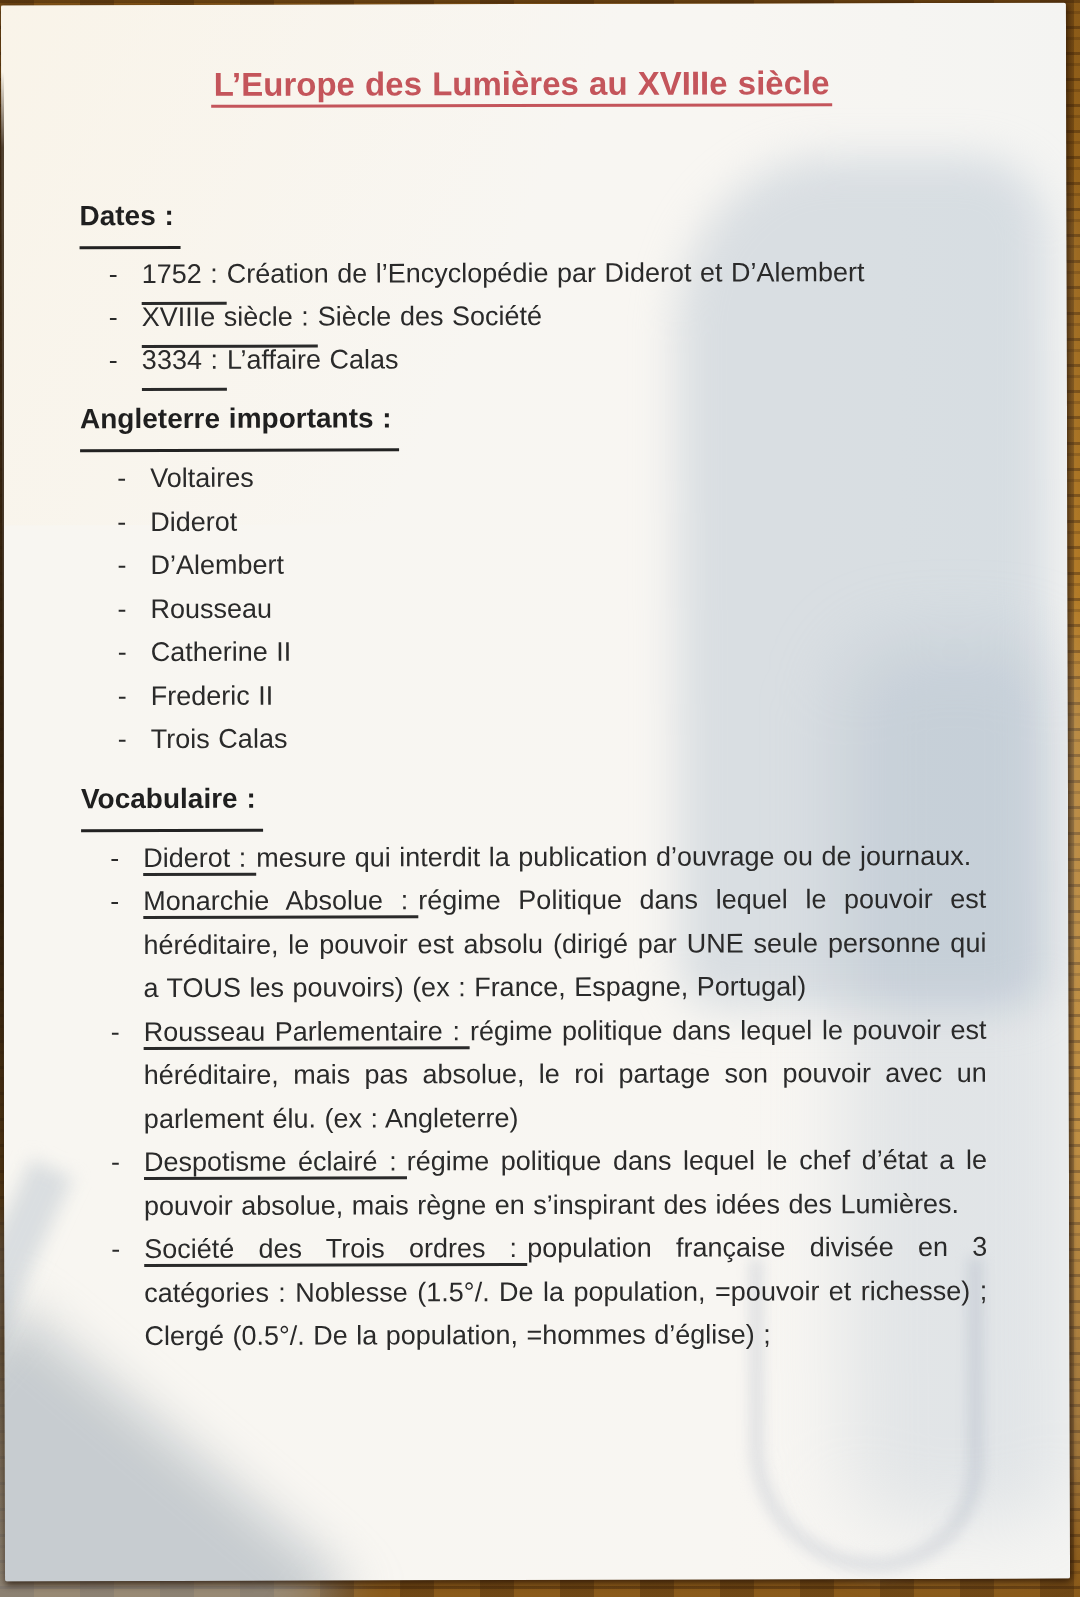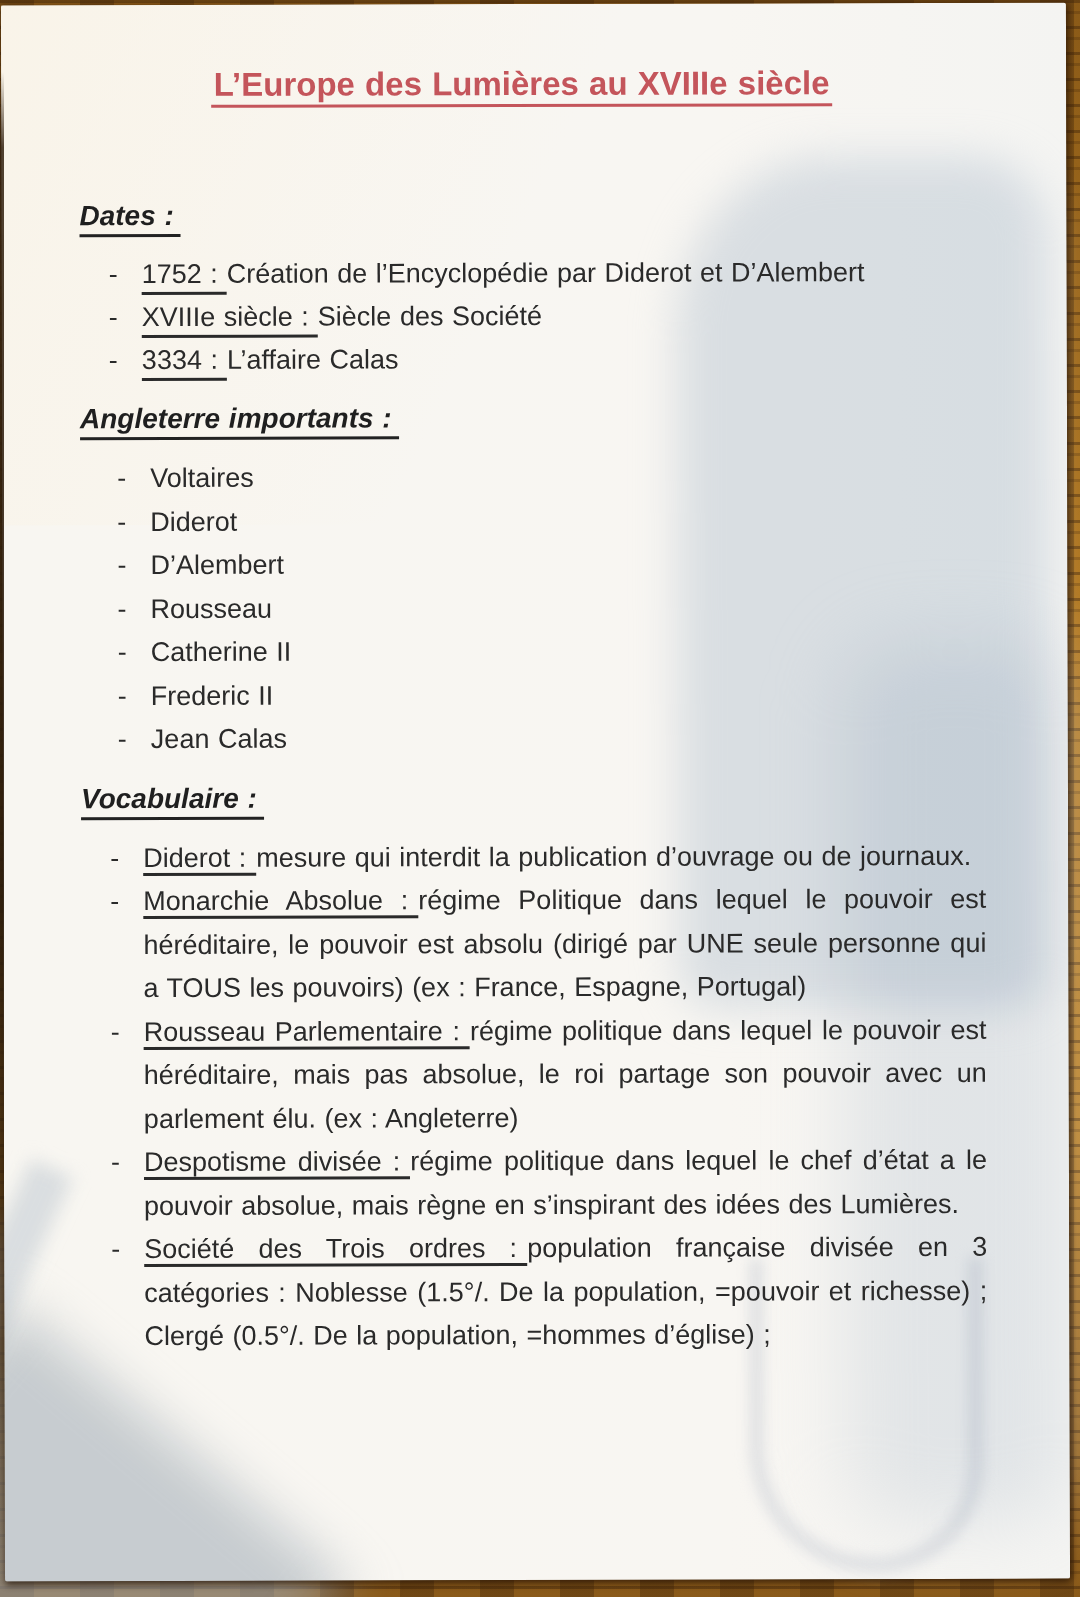--- a/index.html
+++ b/index.html
@@ -112,36 +112,36 @@
 
   h2.sec {
     margin: 0; font-size: 28px; font-weight: 700; line-height: 34px;
     color: #1f1f1f;
   }
   h2.h-dates  { margin-top: 94px; }
   h2.h-pers   { margin-top: 20px; }
   h2.h-vocab  { margin-top: 20px; }
   h2.sec .u {
     border-bottom: 3px solid #222;
-    padding-right: 7px; padding-bottom: 3px; font-style: italic;
+    padding-right: 7px; padding-bottom: 15px;
   }
 
   .list { margin: 0; padding: 0; list-style: none; }
   .list-dates { margin: 20px 0 0 62px; }
   .list-dates .li { line-height: 43px; }
   .list-pers  { margin: 21px 0 0 70px; }
   .list-pers .li { line-height: 43.5px; }
 
   .li { position: relative; }
   .marker {
     position: absolute; left: -33px; top: 0;
   }
   .lead {
     border-bottom: 3px solid #2a2a2a;
-    padding-right: 9px; padding-bottom: 3px;
+    padding-right: 9px; padding-bottom: 13px;
   }
 
   .entries { margin: 21px 0 0 62px; }
   .entry {
     position: relative;
     margin: 0;
     line-height: 43.5px;
     text-align: justify;
   }
   .term {
@@ -201,39 +201,39 @@
         <li class="li">
           <span class="marker">-</span><span>Rousseau</span>
         </li>
         <li class="li">
           <span class="marker">-</span><span>Catherine II</span>
         </li>
         <li class="li">
           <span class="marker">-</span><span>Frederic II</span>
         </li>
         <li class="li">
-          <span class="marker">-</span><span>Jean Calas</span>
+          <span class="marker">-</span><span>Trois Calas</span>
         </li>
       </ul>
 
       <h2 class="sec h-vocab">
         <span class="u">Vocabulaire :</span>
       </h2>
       <div class="entries">
         <p class="entry">
           <span class="marker">-</span><span class="term">Diderot :</span><span>mesure qui interdit la publication d’ouvrage ou de journaux.</span>
         </p>
         <p class="entry">
           <span class="marker">-</span><span class="term">Monarchie Absolue :</span><span>régime Politique dans lequel le pouvoir est héréditaire, le pouvoir est absolu (dirigé par UNE seule personne qui a TOUS les pouvoirs) (ex : France, Espagne, Portugal)</span>
         </p>
         <p class="entry">
           <span class="marker">-</span><span class="term">Rousseau Parlementaire :</span><span>régime politique dans lequel le pouvoir est héréditaire, mais pas absolue, le roi partage son pouvoir avec un parlement élu. (ex : Angleterre)</span>
         </p>
         <p class="entry">
-          <span class="marker">-</span><span class="term">Despotisme divisée :</span><span>régime politique dans lequel le chef d’état a le pouvoir absolue, mais règne en s’inspirant des idées des Lumières.</span>
+          <span class="marker">-</span><span class="term">Despotisme éclairé :</span><span>régime politique dans lequel le chef d’état a le pouvoir absolue, mais règne en s’inspirant des idées des Lumières.</span>
         </p>
         <p class="entry">
           <span class="marker">-</span><span class="term">Société des Trois ordres :</span><span>population française divisée en 3 catégories : Noblesse (1.5°/. De la population, =pouvoir et richesse) ; Clergé (0.5°/. De la population, =hommes d’église) ;</span>
         </p>
       </div>
 
     </div>
   </div>
 </div>
 

